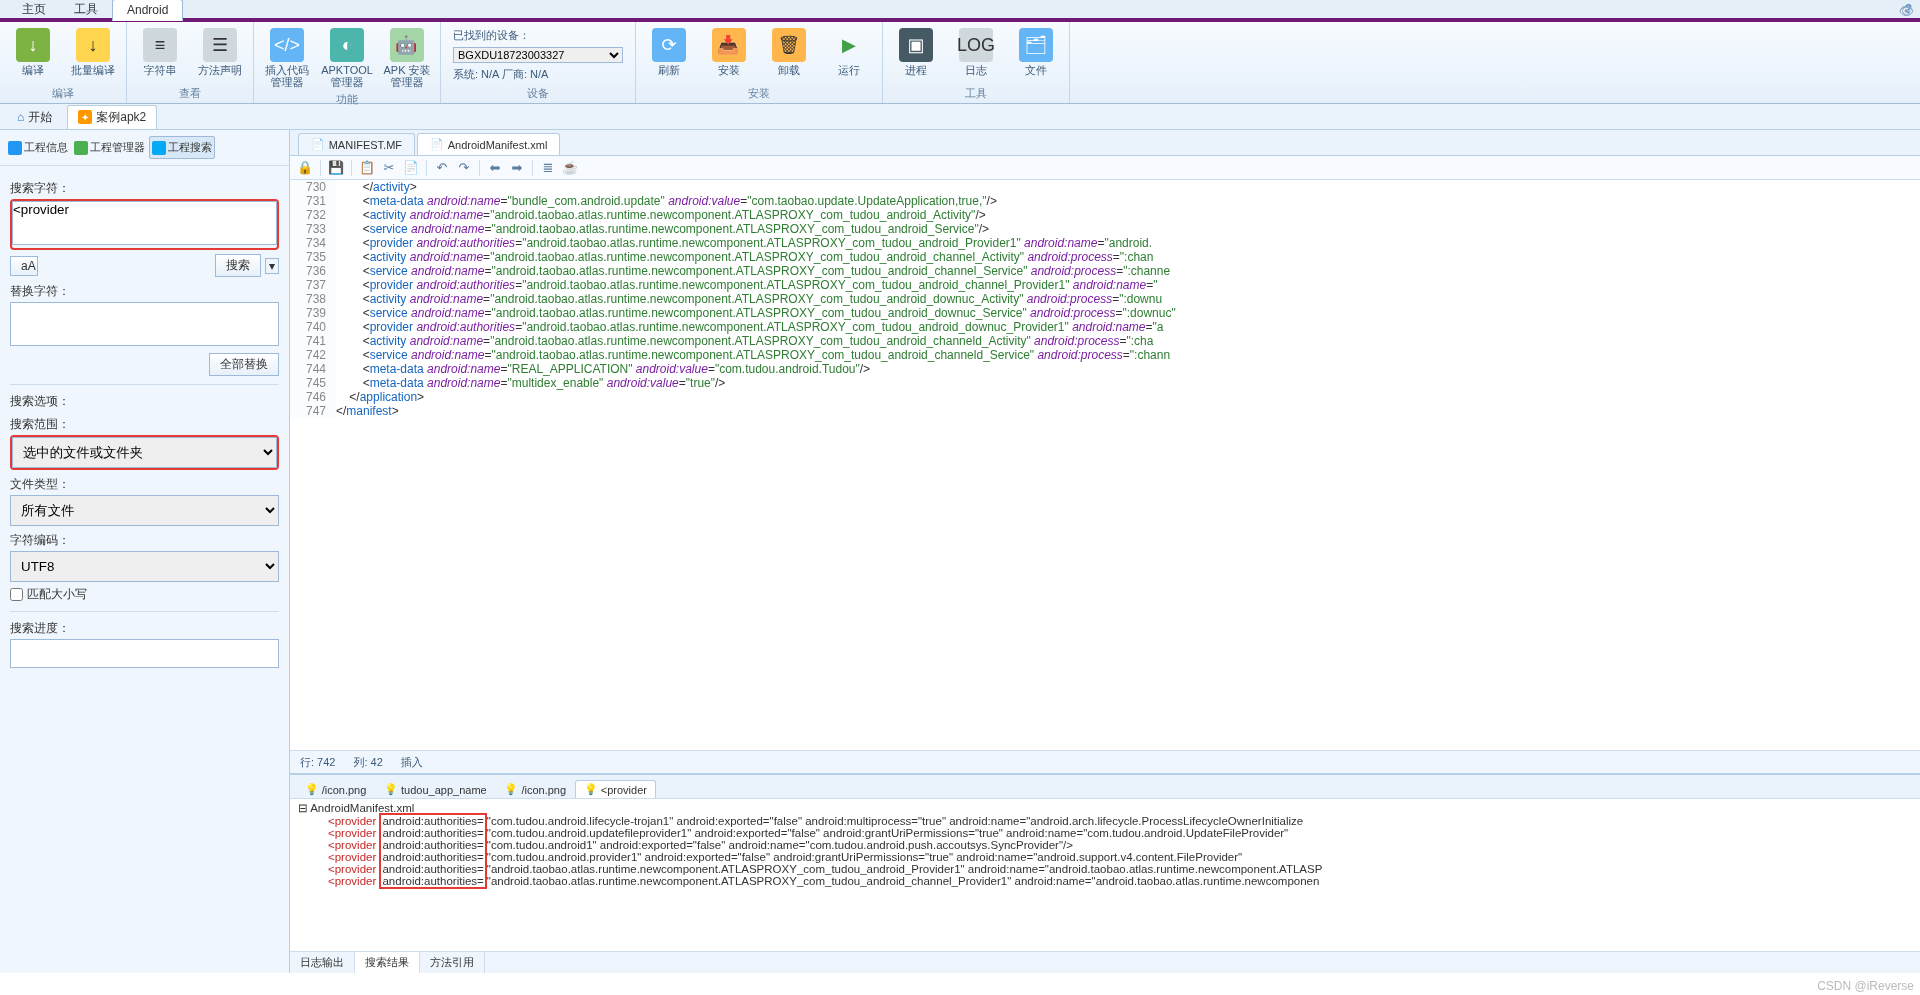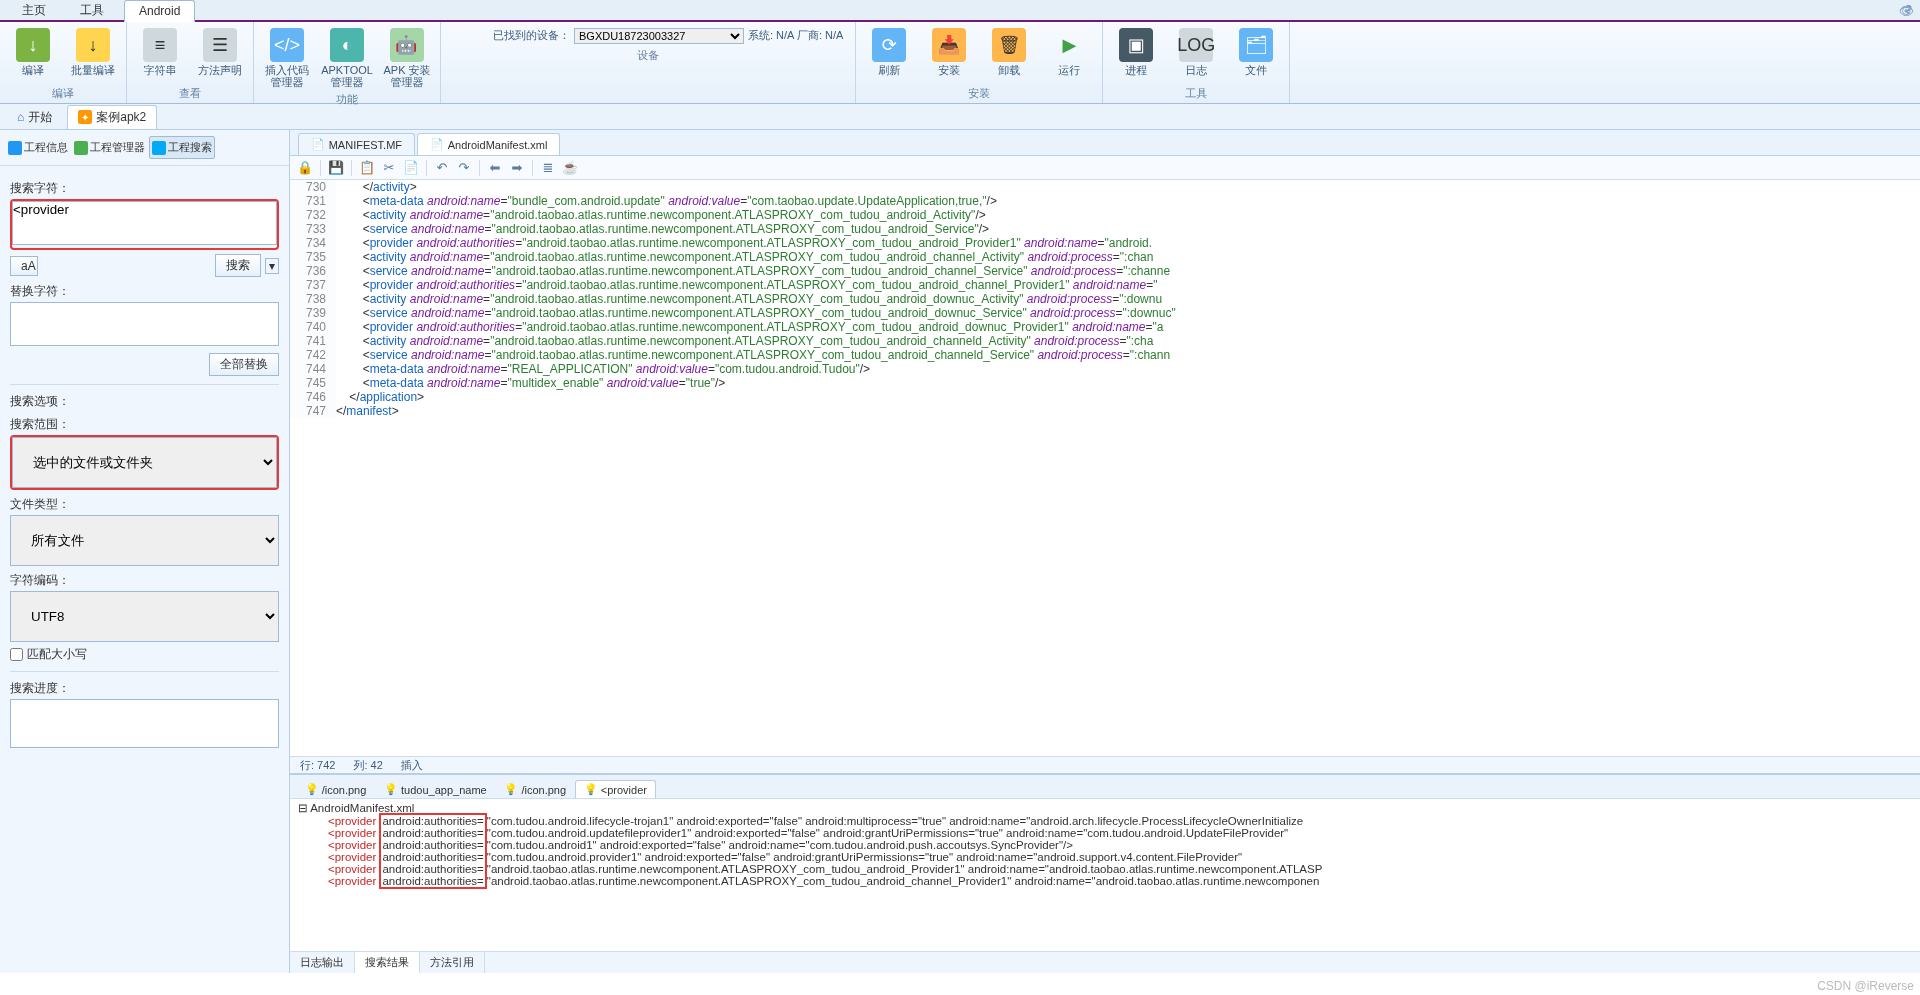--- a/index.html
+++ b/index.html
@@ -1,53 +1,53 @@
 <!DOCTYPE html>
 <html><head>
 <meta charset="utf-8">
 <style>
 * { margin:0; padding:0; box-sizing:border-box; font-family:"Microsoft YaHei",Arial,sans-serif; }
 body { background:#fff; font-size:12px; color:#333; }
 
 
-.menubar { height:22px; border-bottom:2px solid #701a75; background:#e4eff8; display:flex; align-items:center; padding:0 8px;gap:6px; }
+.menubar { height:22px; border-bottom:4px solid #701a75; background:#e4eff8; display:flex; align-items:center; padding:0 8px; }
 .menubar .tab { padding:3px 14px; cursor:pointer; }
 .menubar .tab.active { background:#fff; border:1px solid #9fbad9; border-bottom:1px solid #fff; border-radius:3px 3px 0 0; position:relative; top:1px; }
 .helpicon { margin-left:auto; color:#5a8dc0; font-weight:bold; }
 
 
 .ribbon { background:linear-gradient(#f7fbff,#e6f0fa); border-bottom:1px solid #a3bcd7; display:flex; height:82px; }
 .group { border-right:1px solid #c4d6ea; padding:4px 6px 0; display:flex; flex-direction:column; align-items:center; }
 .group .icons { display:flex; gap:6px; flex:1; align-items:flex-start;}
 .rbtn { display:flex; flex-direction:column; align-items:center; width:54px; cursor:pointer; padding:2px;}
 .rbtn .ic { width:34px; height:34px; border-radius:4px; display:flex; align-items:center; justify-content:center; font-size:18px; }
 .rbtn .lbl { font-size:11px; text-align:center; line-height:12px; margin-top:2px; color:#3c5a7a;}
 .glabel { font-size:11px; color:#6581a0; padding:2px 0;}
-.devbox { display:flex; flex-direction:row; gap:4px; padding:2px 6px; font-size:11px; color:#3c5a7a;margin-left:40px;}
+.devbox { display:flex; flex-direction:column; gap:4px; padding:2px 6px; font-size:11px; color:#3c5a7a;}
 .devbox select { width:170px; font-size:11px; border:1px solid #9fbad9; }
 .ic-green{background:#7cb342;color:#fff;} .ic-ylw{background:#ffd54f;} .ic-blue{background:#64b5f6;color:#fff;} .ic-teal{background:#4db6ac;color:#fff;} .ic-and{background:#a5d6a7;} .ic-gray{background:#cfd8dc;} .ic-org{background:#ffb74d;} .ic-dark{background:#455a64;color:#fff;} .ic-play{color:#43a047;font-size:26px;}
 
 
 .navline{ height:26px; background:#eaf2fb; border-bottom:1px solid #b6cee6; display:flex; align-items:center; padding:0 6px; gap:4px;}
 .navtab{ padding:3px 10px; border:1px solid #b6cee6; border-bottom:none; background:#fff; border-radius:3px 3px 0 0; display:flex; align-items:center; gap:4px;}
 .navtab.inactive{ background:transparent; border-color:transparent;}
 .ico-home{color:#2e7ad1;} .ico-oj{background:#ff9800;color:#fff;border-radius:2px;width:14px;height:14px;display:inline-flex;align-items:center;justify-content:center;font-size:10px;}
 
 
 .main{ display:flex; height:calc(100vh - 130px - 22px); }
 .sidebar{ width:290px; border-right:1px solid #b6cee6; background:#f0f6fd; display:flex; flex-direction:column;}
 .side-hdr{ display:flex; gap:2px; padding:6px; border-bottom:1px solid #cdddee;}
 .side-hdr .t{ padding:3px 2px; font-size:11px; display:flex; align-items:center; gap:2px;}
 .side-hdr .t.active{ background:#d8e8f7; border:1px solid #9fbad9; border-radius:2px;}
 .sqico{width:14px;height:14px;display:inline-block;border-radius:2px;}
 .panel{ padding:8px 10px; font-size:12px; color:#333; overflow:auto;}
 .panel label{ display:block; margin:6px 0 2px; }
 .redbox{ border:2px solid #e53935; border-radius:4px; padding:0;}
 .panel textarea{ width:100%; height:44px; resize:none; border:1px solid #9fbad9;}
-.panel select,.panel input[type=text]{ width:100%; border:1px solid #9fbad9; padding:16px;}
+.panel select,.panel input[type=text]{ width:100%; border:1px solid #9fbad9; padding:6px;}
 .row{ display:flex; gap:4px; align-items:center; margin-top:4px;}
 .btn{ border:1px solid #9fbad9; background:linear-gradient(#fff,#e6f0fa); padding:2px 10px; cursor:pointer; font-size:12px;}
 .dd{width:14px;text-align:center;border:1px solid #9fbad9;background:#eef5fc;cursor:pointer;}
 hr.sep{border:none;border-top:1px solid #cdddee;margin:8px 0;}
 
 
 .right{ flex:1; display:flex; flex-direction:column; min-width:0;}
 .filetabs{ height:26px; background:#eaf2fb; border-bottom:1px solid #b6cee6; display:flex; align-items:flex-end; padding-left:8px;}
 .ftab{ padding:4px 12px; border:1px solid #b6cee6; border-bottom:none; background:#eef5fc; margin-right:2px; border-radius:3px 3px 0 0; font-size:11px; display:flex; gap:4px; align-items:center;}
 .ftab.active{ background:#fff;}
@@ -55,21 +55,21 @@
 .tb{ width:18px;height:18px; display:flex;align-items:center;justify-content:center; color:#5b7da0; cursor:pointer; font-size:13px;}
 .tb.lock{color:#2e7ad1;}
 .tbsep{width:1px;height:16px;background:#cdddee;margin:0 2px;}
 
 .codewrap{ flex:1; overflow:auto; background:#fff; font-family:Consolas,monospace; font-size:12px; position:relative; white-space:nowrap;}
 .codeline{ display:flex; }
 .ln{ width:46px; text-align:right; color:#888; padding-right:10px; user-select:none; background:#fafcfe;}
 .code{ white-space:pre; }
 .t-tag{color:#1565c0;} .t-attr{color:#7b1fa2;font-style:italic;} .t-str{color:#2e7d32;}
 
-.status{ height:17px; border-top:1px solid #cdddee; background:#f0f6fd; font-size:11px; color:#3c5a7a; display:flex; align-items:center; gap:18px; padding:0 10px;}
+.status{ height:23px; border-top:1px solid #cdddee; background:#f0f6fd; font-size:11px; color:#3c5a7a; display:flex; align-items:center; gap:18px; padding:0 10px;}
 
 
 .bottom{ height:200px; border-top:2px solid #b6cee6; display:flex; flex-direction:column; background:#fff;}
 .srchtabs{ height:24px; background:#eaf2fb; display:flex; align-items:flex-end; padding-left:6px; border-bottom:1px solid #cdddee;}
 .stab{ padding:2px 8px; font-size:11px; display:flex; gap:3px; align-items:center; border:1px solid transparent; border-bottom:none;}
 .stab.active{ background:#fff; border-color:#b6cee6; border-radius:3px 3px 0 0;}
 .bulb{color:#f9a825;}
 .results{ flex:1; overflow:auto; font-family:Consolas,monospace; font-size:11.5px; padding:2px 8px;}
 .results .file{ color:#333;}
 .results .line{ white-space:nowrap; padding-left:30px;}

